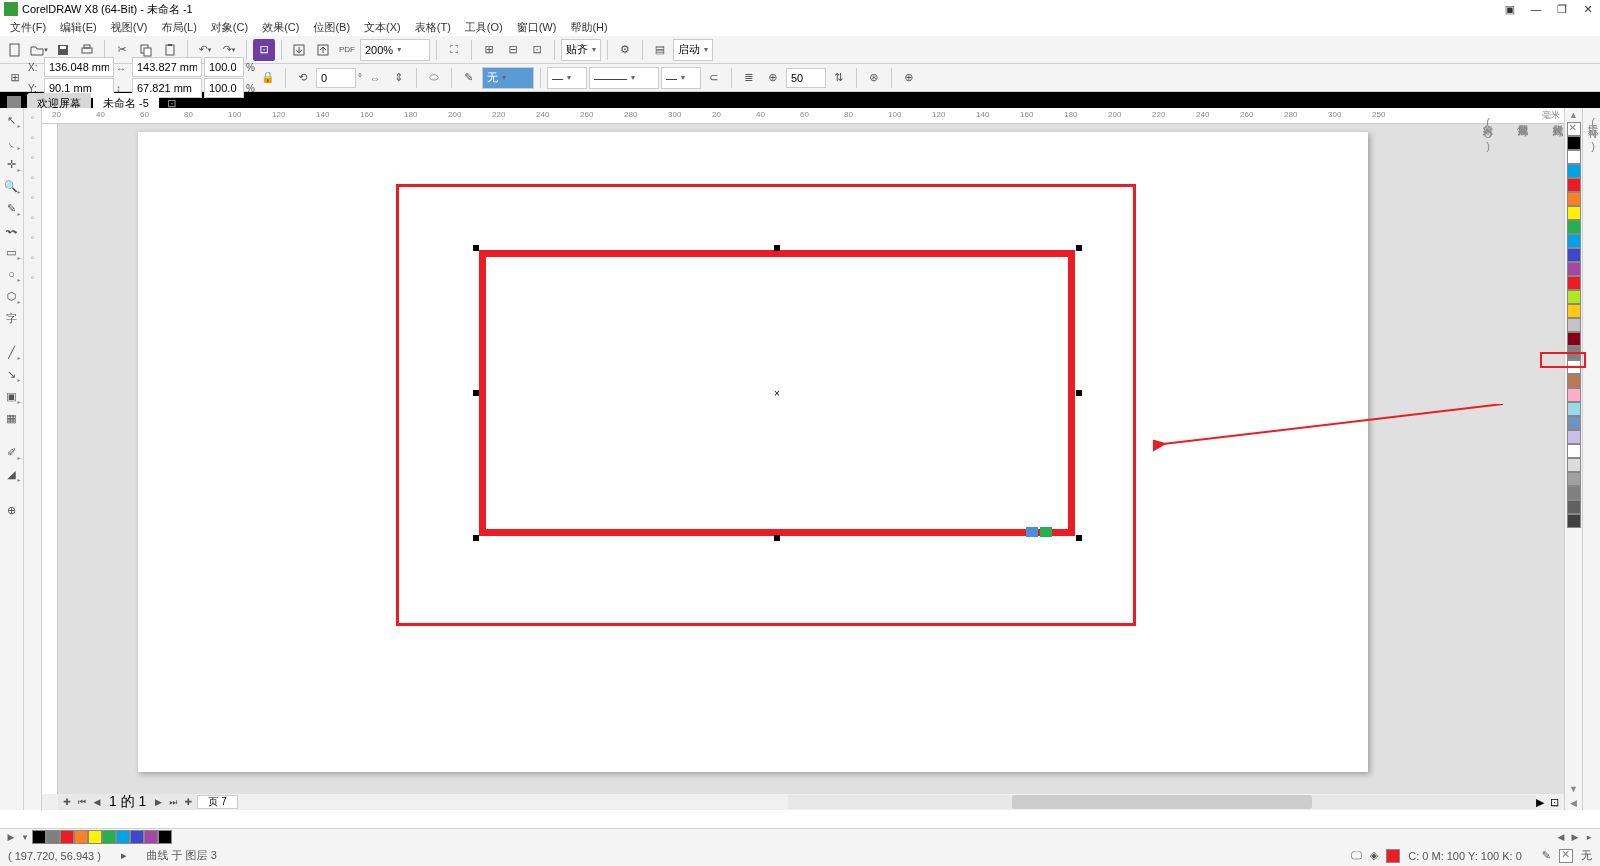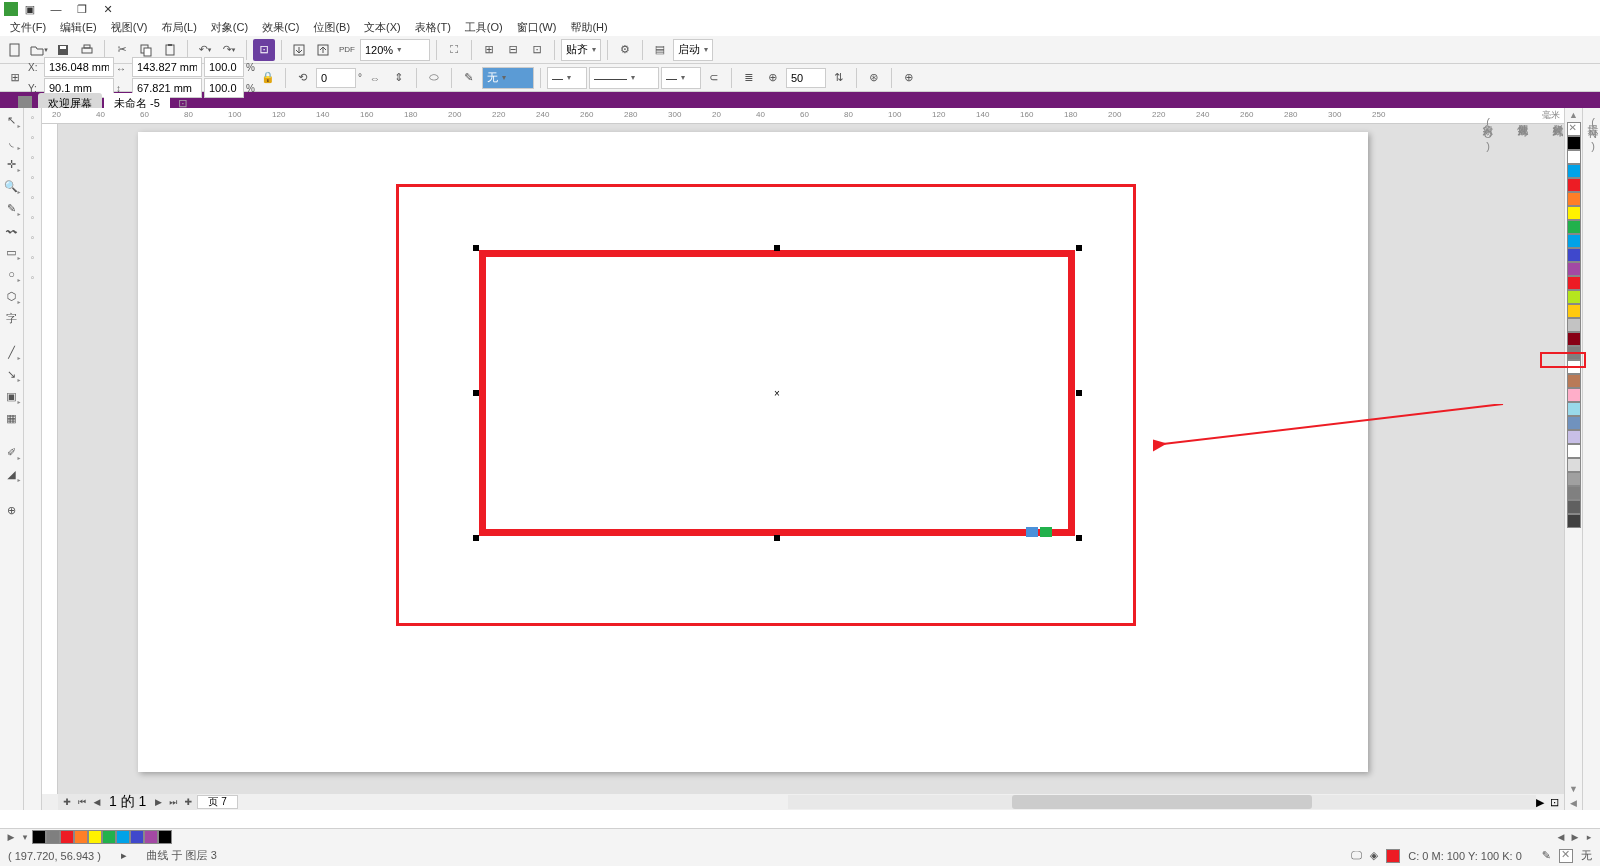--- a/index.html
+++ b/index.html
@@ -15,21 +15,21 @@
 .tbtn { width: 22px; height: 22px; display: flex; align-items: center; justify-content: center; cursor: pointer; border-radius: 2px; color: #555; }
 .tsep { width: 1px; height: 20px; background: #ccc; margin: 0 4px; }
 .tdrop { display: flex; align-items: center; height: 22px; border: 1px solid #ccc; background: #fff; padding: 0 4px; gap: 4px; cursor: pointer; }
 .tdrop .dd { font-size: 8px; color: #666; }
 .tinput { height: 20px; border: 1px solid #ccc; background: #fff; padding: 0 4px; font-size: 11px; width: 70px; }
 .tinput.sm { width: 40px; }
 .tlabel { color: #555; font-size: 10px; }
 .xy-block { display: flex; flex-direction: column; gap: 1px; }
 .xy-row { display: flex; align-items: center; gap: 2px; }
 .xy-row .k { width: 14px; font-size: 10px; color: #555; }
-.doctabs { height: 22px; background: #701a75; display: flex; align-items: center; padding: 0 18px; gap: 2px; }
+.doctabs { height: 22px; background: #000000; display: flex; align-items: center; padding: 0 7px; gap: 2px; }
 .doctab { height: 20px; padding: 0 10px; display: flex; align-items: center; cursor: pointer; font-size: 11px; background: #d8d8d8; border-radius: 3px 3px 0 0; }
 .doctab.active { background: #fff; }
 .homeicon { width: 14px; height: 14px; background: #888; margin-right: 4px; }
 .workarea { position: absolute; top: 108px; left: 0; right: 0; bottom: 56px; background: #efefef; }
 .ltools { position: absolute; left: 0; top: 0; bottom: 0; width: 24px; background: #f4f4f4; border-right: 1px solid #d0d0d0; display: flex; flex-direction: column; align-items: center; padding-top: 2px; gap: 2px; }
 .ltool { width: 20px; height: 20px; display: flex; align-items: center; justify-content: center; cursor: pointer; color: #555; border-radius: 2px; position: relative; }
 .ltool .fly { position: absolute; right: 1px; bottom: 1px; font-size: 6px; color: #888; }
 .rtools { position: absolute; left: 24px; top: 0; bottom: 0; width: 18px; background: #f4f4f4; border-right: 1px solid #d0d0d0; display: flex; flex-direction: column; align-items: center; padding-top: 2px; gap: 6px; }
 .rtool { width: 14px; height: 14px; cursor: pointer; color: #999; font-size: 11px; display: flex; align-items: center; justify-content: center; }
 .rulerh { position: absolute; left: 42px; right: 36px; top: 0; height: 16px; background: #fff; border-bottom: 1px solid #ccc; overflow: hidden; }
@@ -64,20 +64,21 @@
 .status-right { margin-left: auto; display: flex; align-items: center; gap: 8px; }
 .fillbox { width: 14px; height: 14px; border: 1px solid #888; }
 .ruler-tick { position: absolute; font-size: 8px; color: #888; top: 2px; }
 svg { display: block; }
 </style>
 </head>
 <body>
 
 <div class="titlebar">
   <div class="logo"></div>
+  <div class="title">CorelDRAW X8 (64-Bit) - 未命名 -1</div>
   <div class="wbtns">
     <div class="wbtn">▣</div>
     <div class="wbtn">—</div>
     <div class="wbtn">❐</div>
     <div class="wbtn">✕</div>
   </div>
 </div>
 
 <div class="menubar">
   <div class="mi">文件(F)</div>
@@ -145,21 +146,21 @@
       </svg>
     </div>
   <div class="tbtn">
       <svg width="14" height="14">
         <rect x="2" y="2" width="10" height="10" fill="none" stroke="#555"></rect>
         <path d="M7 10V4M4 7l3-3 3 3" fill="none" stroke="#555"></path>
       </svg>
     </div>
   <div class="tbtn" style="font-size:8px;line-height:1">PDF</div>
   <div class="tdrop" style="width:70px">
-      <span>120%</span>
+      <span>200%</span>
       <span class="dd">▾</span>
     </div>
   <div class="tsep"></div>
   <div class="tbtn">⛶</div>
   <div class="tsep"></div>
   <div class="tbtn">⊞</div>
   <div class="tbtn">⊟</div>
   <div class="tbtn">⊡</div>
   <div class="tsep"></div>
   <div class="tdrop">

